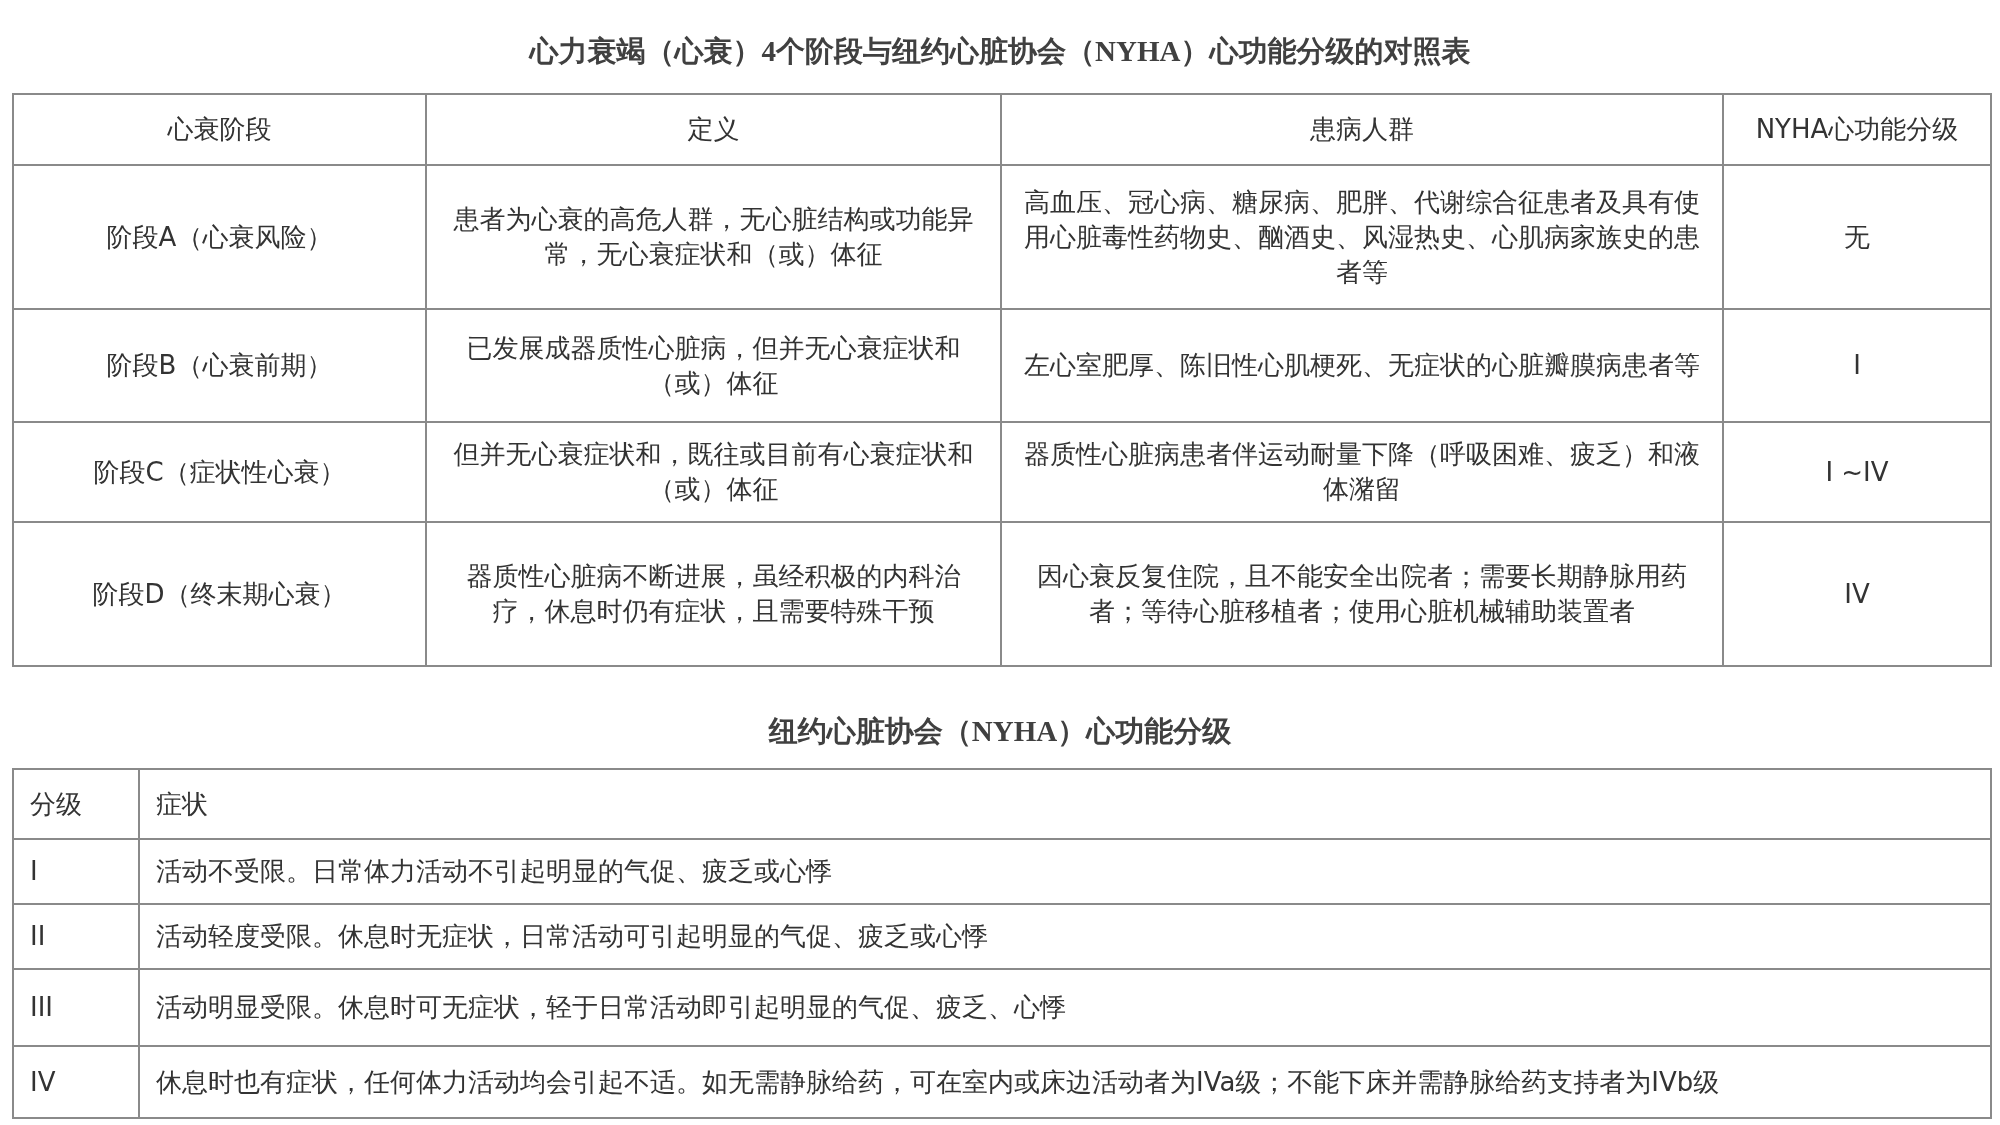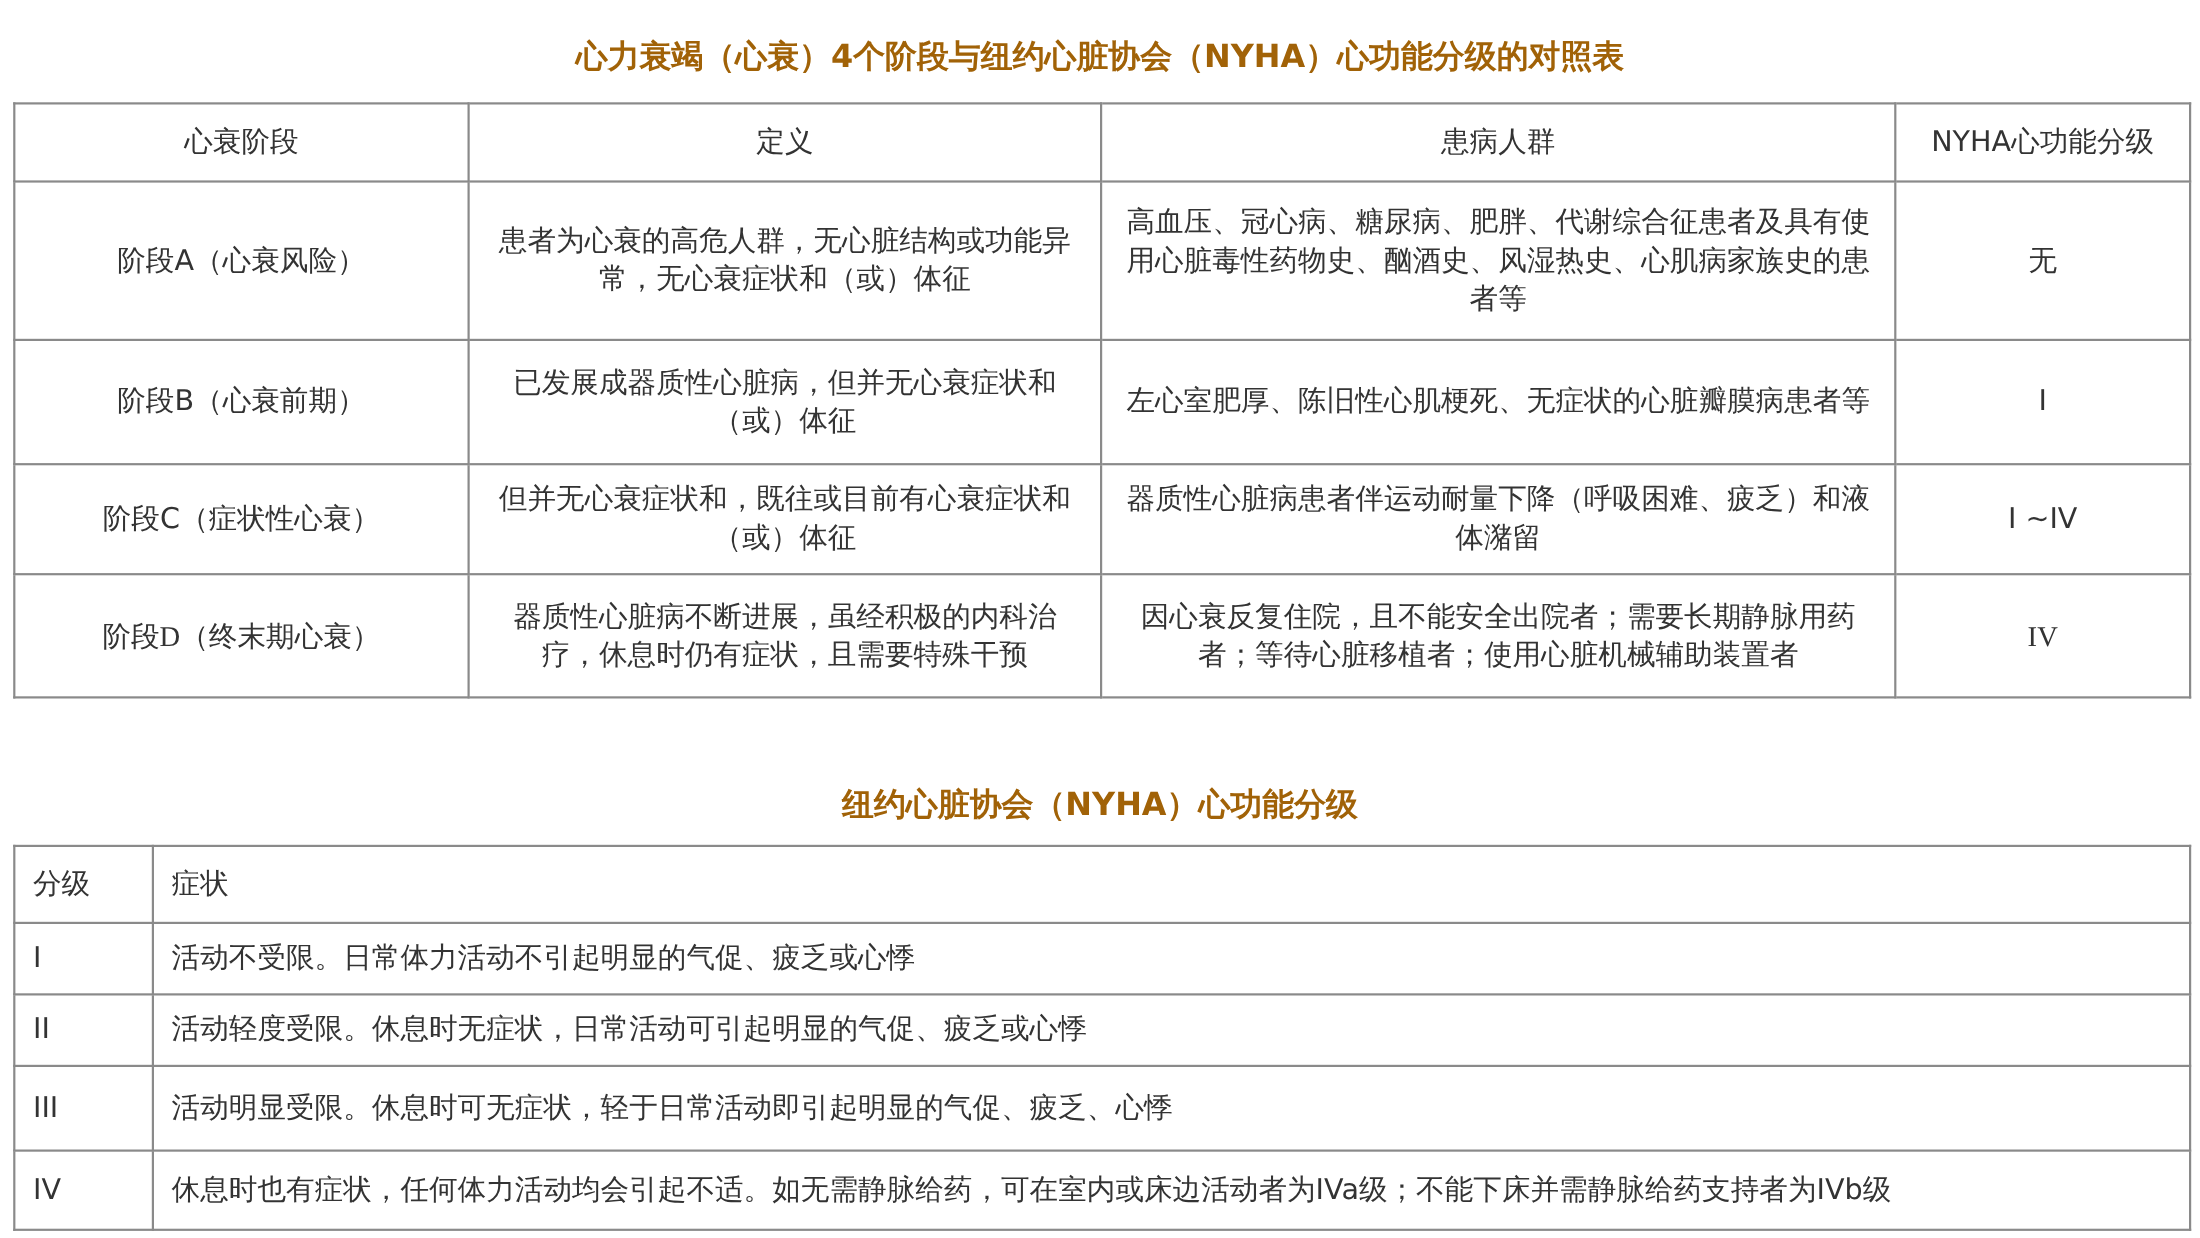--- a/index.html
+++ b/index.html
@@ -1,32 +1,32 @@
 <!DOCTYPE html>
 <html><head>
 <meta charset="utf-8">
 <style>
   html, body { margin: 0; padding: 0; background: #ffffff; }
   body { width: 2000px; height: 1125px; position: relative; overflow: hidden;
          font-family: "DejaVu Sans", "Liberation Sans", sans-serif; color: #333333; }
   .title { position: absolute; left: 0; width: 2000px; text-align: center;
-           font-weight: bold; font-size: 29px; color: #a16207; }
+           font-weight: bold; font-size: 29px; color: #404040; font-family: Liberation Serif, serif; }
   #t1 { top: 32px; }
   #t2 { top: 712px; }
   table { position: absolute; left: 12px; width: 1978px; border-collapse: collapse;
           table-layout: fixed; }
   td, th { border: 2px solid #8a8a8a; font-size: 26px; font-weight: normal;
            line-height: 35px; color: #333333; padding: 0 22px; }
   #tbl1 { top: 93px; }
   #tbl1 td, #tbl1 th { text-align: center; border-radius: 18px; }
   #tbl1 .hdr { height: 71px; }
   #tbl1 .rA { height: 144px; }
   #tbl1 .rB { height: 113px; }
   #tbl1 .rC { height: 100px; }
-  #tbl1 .rD { height: 112px; font-family: Liberation Serif, serif; }
+  #tbl1 .rD { height: 144px; }
   #tbl2 { top: 768px; }
   #tbl2 td, #tbl2 th { text-align: left; padding-left: 16px; border-radius: 27px; }
   #tbl2 th.sym { }
   #tbl2 .hdr { height: 70px; }
   #tbl2 .r1 { height: 65px; }
   #tbl2 .r2 { height: 65px; }
   #tbl2 .r3 { height: 77px; }
   #tbl2 .r4 { height: 72px; }
 </style>
 </head>

